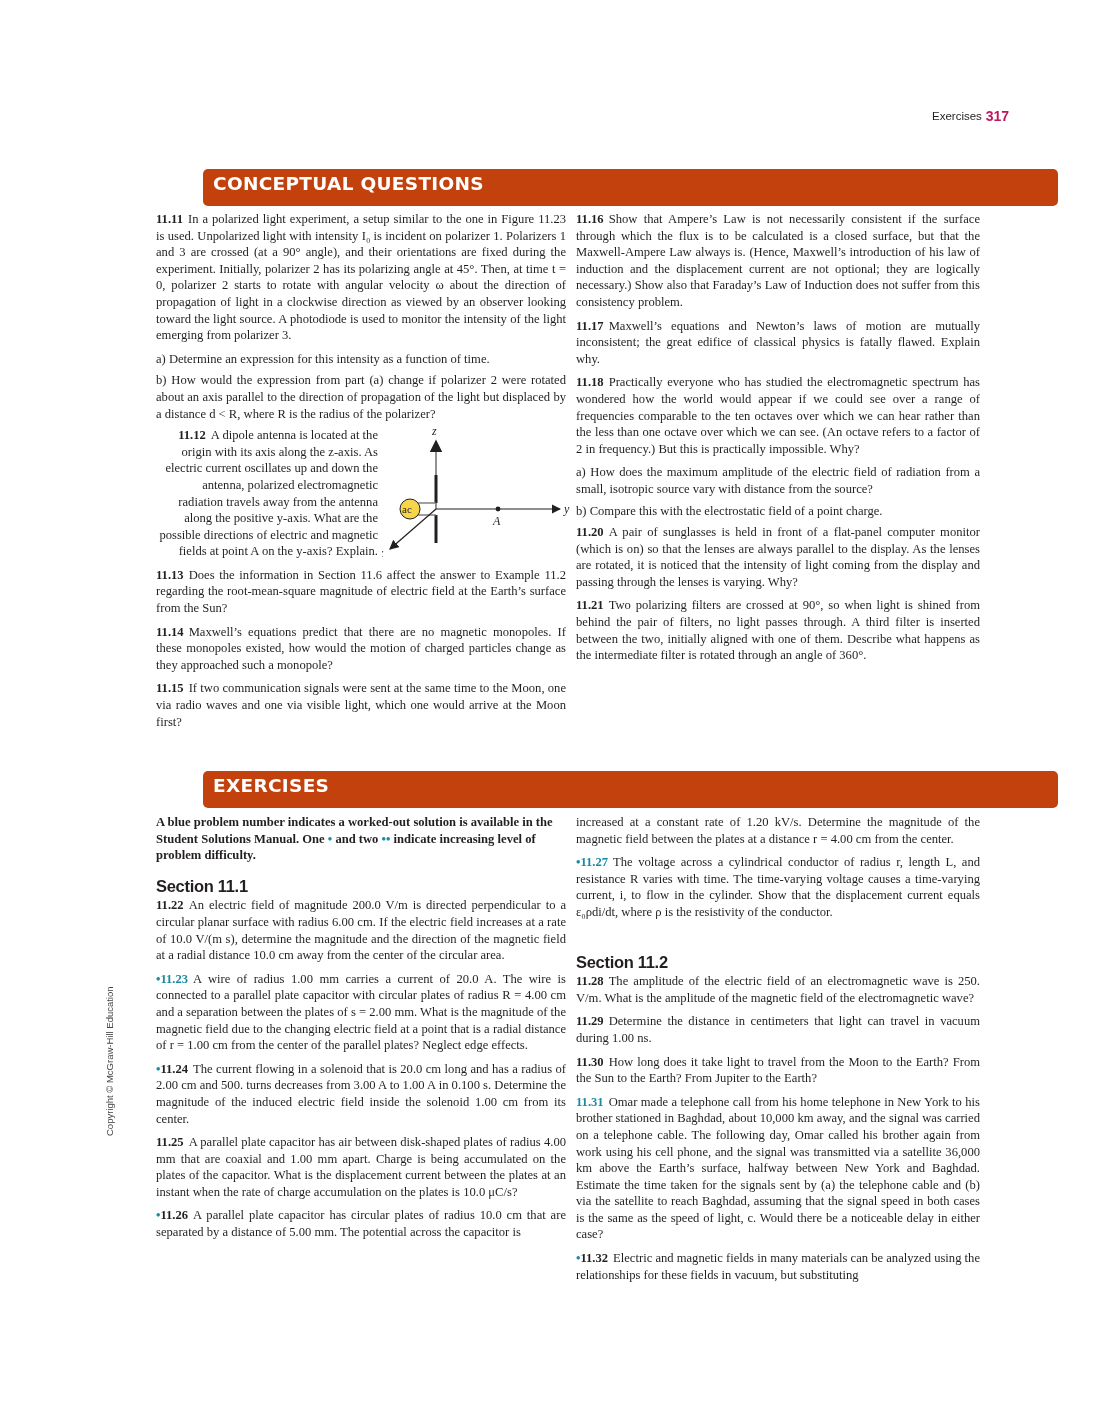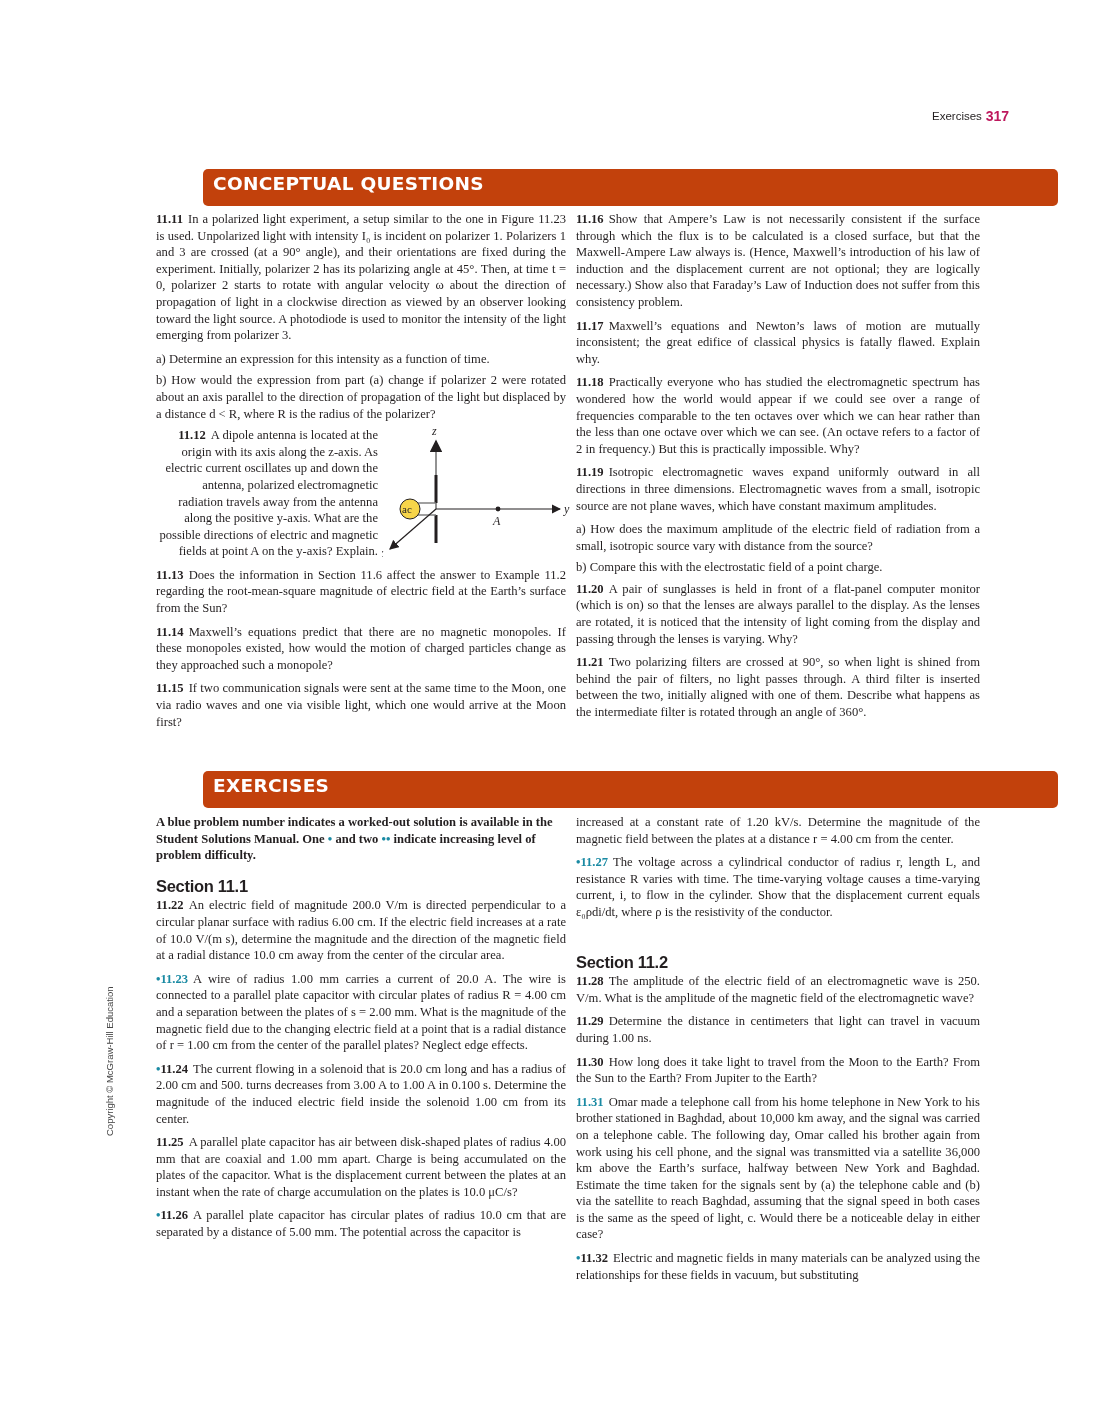--- a/index.html
+++ b/index.html
@@ -103,23 +103,20 @@
 <div class="col right" style="top:211px;">
   <p class="prob">
     <span class="num">11.16</span><span>Show that Ampere’s Law is not necessarily consistent if the surface through which the flux is to be calculated is a closed surface, but that the Maxwell-Ampere Law always is. (Hence, Maxwell’s introduction of his law of induction and the displacement current are not optional; they are logically necessary.) Show also that Faraday’s Law of Induction does not suffer from this consistency problem.</span>
   </p>
   <p class="prob">
     <span class="num">11.17</span><span>Maxwell’s equations and Newton’s laws of motion are mutually inconsistent; the great edifice of classical physics is fatally flawed. Explain why.</span>
   </p>
   <p class="prob">
     <span class="num">11.18</span><span>Practically everyone who has studied the electromagnetic spectrum has wondered how the world would appear if we could see over a range of frequencies comparable to the ten octaves over which we can hear rather than the less than one octave over which we can see. (An octave refers to a factor of 2 in frequency.) But this is practically impossible. Why?</span>
   </p>
-  <p class="prob">
-    <span class="num">11.19</span><span>Isotropic electromagnetic waves expand uniformly outward in all directions in three dimensions. Electromagnetic waves from a small, isotropic source are not plane waves, which have constant maximum amplitudes.</span>
-  </p>
   <p class="part">a)  How does the maximum amplitude of the electric field of radiation from a small, isotropic source vary with distance from the source?</p>
   <p class="part">b)  Compare this with the electrostatic field of a point charge.</p>
   <p class="prob">
     <span class="num">11.20</span><span>A pair of sunglasses is held in front of a flat-panel computer monitor (which is on) so that the lenses are always parallel to the display. As the lenses are rotated, it is noticed that the intensity of light coming from the display and passing through the lenses is varying. Why?</span>
   </p>
   <p class="prob">
     <span class="num">11.21</span><span>Two polarizing filters are crossed at 90°, so when light is shined from behind the pair of filters, no light passes through. A third filter is inserted between the two, initially aligned with one of them. Describe what happens as the intermediate filter is rotated through an angle of 360°.</span>
   </p>
 </div>
 

